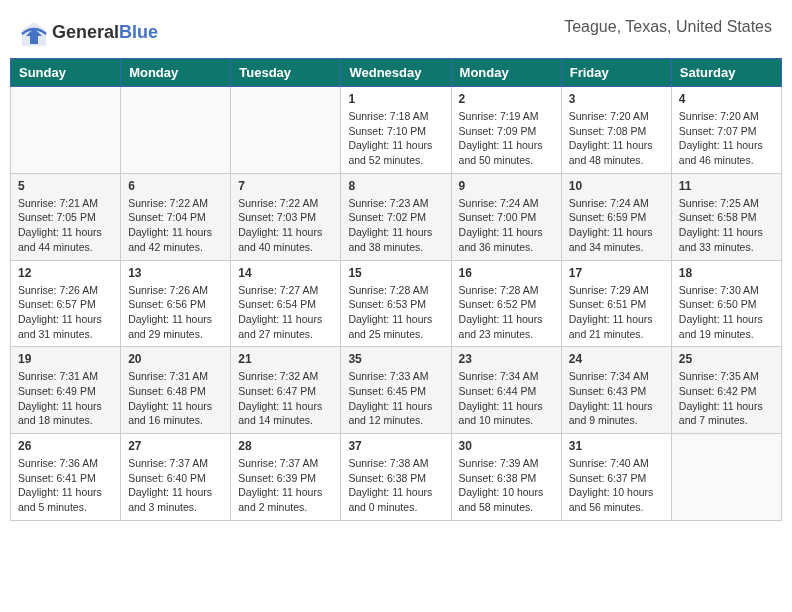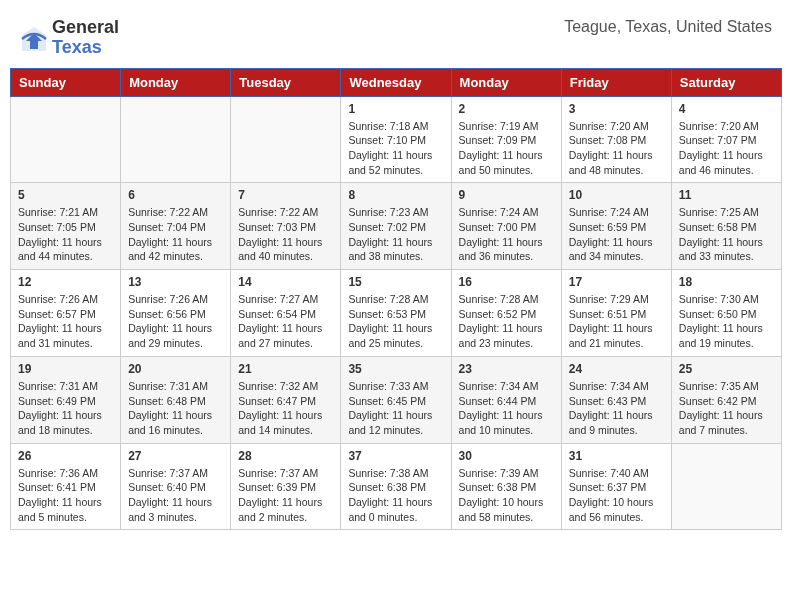--- a/index.html
+++ b/index.html
@@ -15,21 +15,21 @@
       justify-content: space-between;
       align-items: flex-start;
       padding: 8px 10px 10px 10px;
     }
     .logo {
       display: flex;
       align-items: center;
     }
     .logo-text {
       display: flex;
-      flex-direction: column;
+      flex-direction: row;
       font-size: 18px;
       font-weight: bold;
       line-height: 1.1;
     }
     .logo-general { color: #333; }
     .logo-blue { color: #4472c4; }
     .logo-icon {
       width: 28px;
       height: 28px;
       margin-right: 4px;
@@ -46,21 +46,21 @@
     .subtitle {
       font-size: 16px;
       color: #555;
     }
     .calendar {
       width: 100%;
       border-collapse: collapse;
       border: 1px solid #ccc;
     }
     .calendar th {
-      background-color: #b91c1c;
+      background-color: #0f766e;
       color: #fff;
       text-align: left;
       padding: 6px 8px;
       font-size: 13px;
       border: 1px solid #3a62b0;
     }
     .calendar td {
       width: 110px;
       vertical-align: top;
       padding: 5px 7px;
@@ -92,21 +92,21 @@
 <div class="header">
   <div class="logo">
     <svg class="logo-icon" viewBox="0 0 28 28">
       <rect x="0" y="0" width="28" height="28" fill="white"></rect>
       <polygon points="14,2 26,10 26,26 2,26 2,10" fill="#4472c4" opacity="0.15"></polygon>
       <path d="M2,14 Q14,4 26,14" stroke="#4472c4" stroke-width="2.5" fill="none"></path>
       <path d="M14,8 L22,16 L18,16 L18,24 L10,24 L10,16 L6,16 Z" fill="#4472c4"></path>
     </svg>
     <div class="logo-text">
       <span class="logo-general">General</span>
-      <span class="logo-blue">Texas</span>
+      <span class="logo-blue">Blue</span>
     </div>
   </div>
   <div class="title-block">
     <div class="subtitle">Teague, Texas, United States</div>
   </div>
 </div>
 
 <table class="calendar">
   <thead>
     <tr>

